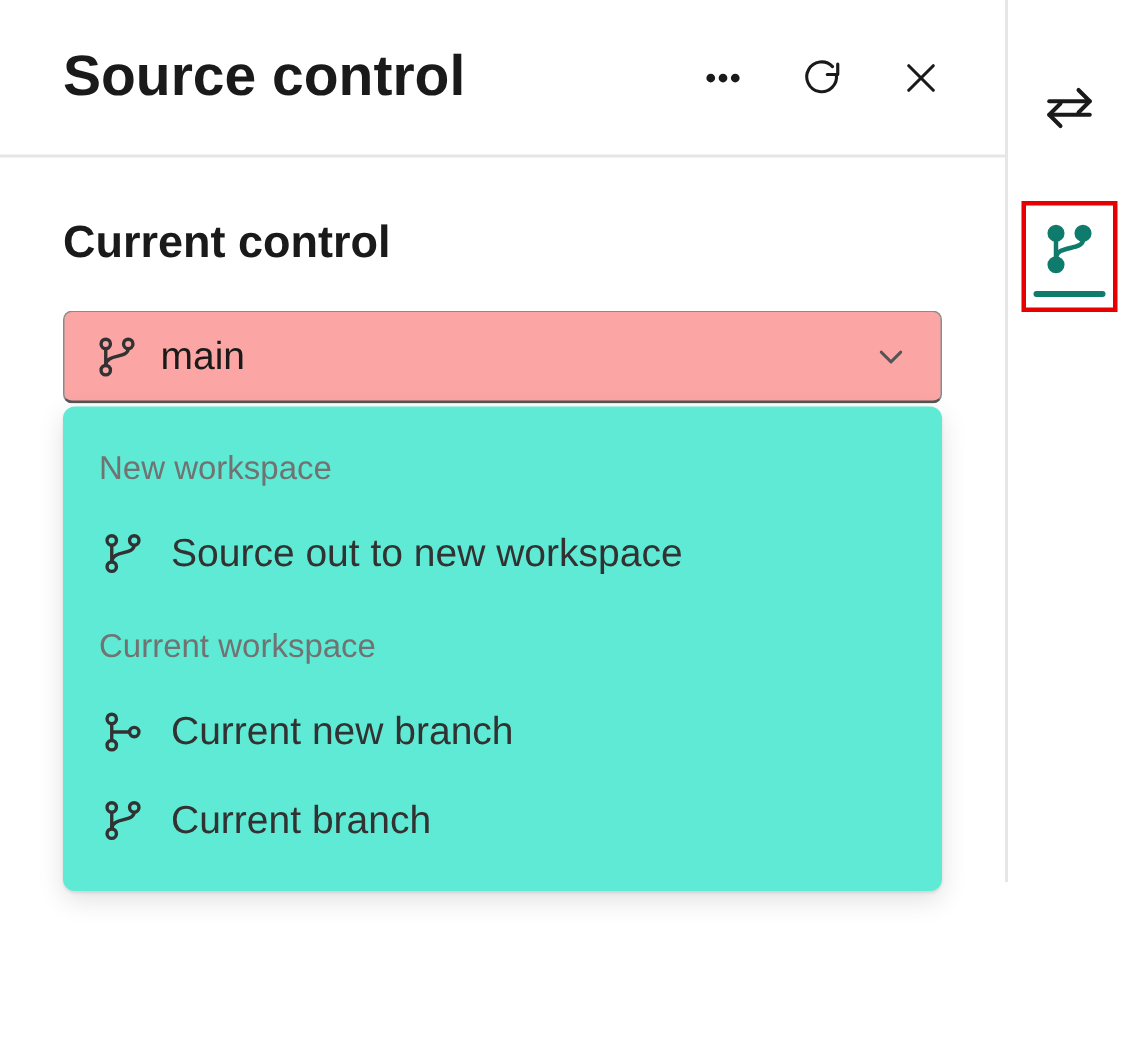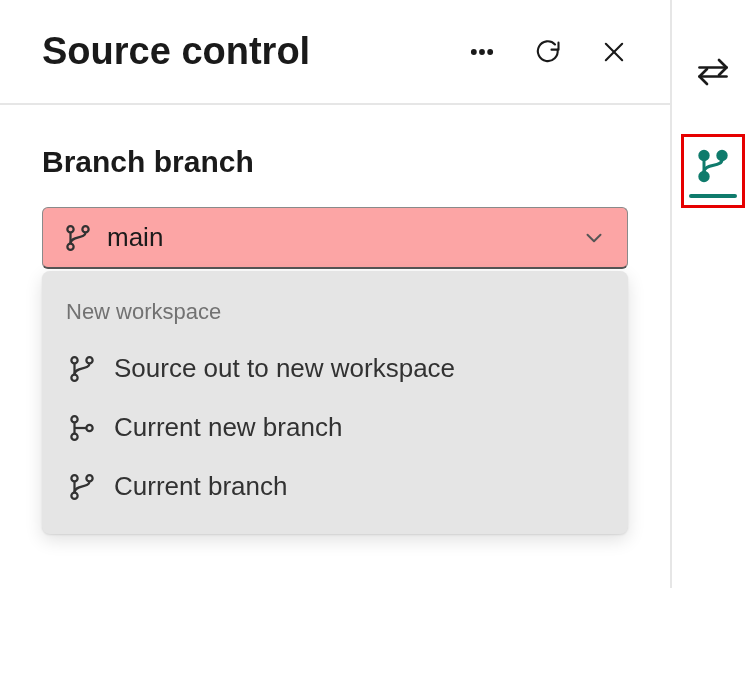--- a/index.html
+++ b/index.html
@@ -86,21 +86,21 @@
       flex: 1;
     }
     .dropdown-value {
       font-size: 26px;
       color: #1a1a1a;
     }
     .dropdown-menu {
       margin-top: 2px;
       border-radius: 8px;
       box-shadow: 0 6px 18px rgba(0,0,0,0.12), 0 1px 2px rgba(0,0,0,0.10);
-      background: #e5e5e5;
+      background: #5eead4;
       padding: 18px 0;
     }
     .menu-group-label {
       font-size: 22px;
       color: #727272;
       padding: 10px 24px 14px 24px;
     }
     .menu-item {
       display: flex;
       align-items: center;
@@ -165,21 +165,21 @@
       <div class="icon-btn">
         <svg width="28" height="28" viewBox="0 0 24 24" fill="none" stroke="currentColor" stroke-width="1.8" stroke-linecap="round">
           <line x1="5" y1="5" x2="19" y2="19"></line>
           <line x1="19" y1="5" x2="5" y2="19"></line>
         </svg>
       </div>
     </div>
   </div>
 
   <div class="content">
-    <div class="section-label">Branch branch</div>
+    <div class="section-label">Current control</div>
 
     <div class="dropdown-field">
       <div class="dropdown-label-wrap">
         <svg width="30" height="30" viewBox="0 0 24 24" fill="none" stroke="#323232" stroke-width="1.8">
           <circle cx="6" cy="5" r="2.5"></circle>
           <circle cx="18" cy="5" r="2.5"></circle>
           <circle cx="6" cy="19" r="2.5"></circle>
           <path d="M6 7.5 L6 16.5"></path>
           <path d="M18 7.5 C18 13 6 10 6 16.5"></path>
         </svg>
@@ -199,20 +199,21 @@
             <circle cx="6" cy="5" r="2.5"></circle>
             <circle cx="18" cy="5" r="2.5"></circle>
             <circle cx="6" cy="19" r="2.5"></circle>
             <path d="M6 7.5 L6 16.5"></path>
             <path d="M18 7.5 C18 13 6 10 6 16.5"></path>
           </svg>
         </span>
         <span>Source out to new workspace</span>
       </div>
 
+      <div class="menu-group-label" style="margin-top:10px;">Current workspace</div>
 
       <div class="menu-item">
         <span class="menu-item-icon">
           <svg width="30" height="30" viewBox="0 0 24 24" fill="none" stroke="#323232" stroke-width="1.8">
             <circle cx="6" cy="5" r="2.5"></circle>
             <circle cx="6" cy="19" r="2.5"></circle>
             <circle cx="18" cy="12" r="2.5"></circle>
             <path d="M6 7.5 L6 16.5"></path>
             <path d="M6 12 L15.5 12"></path>
           </svg>

